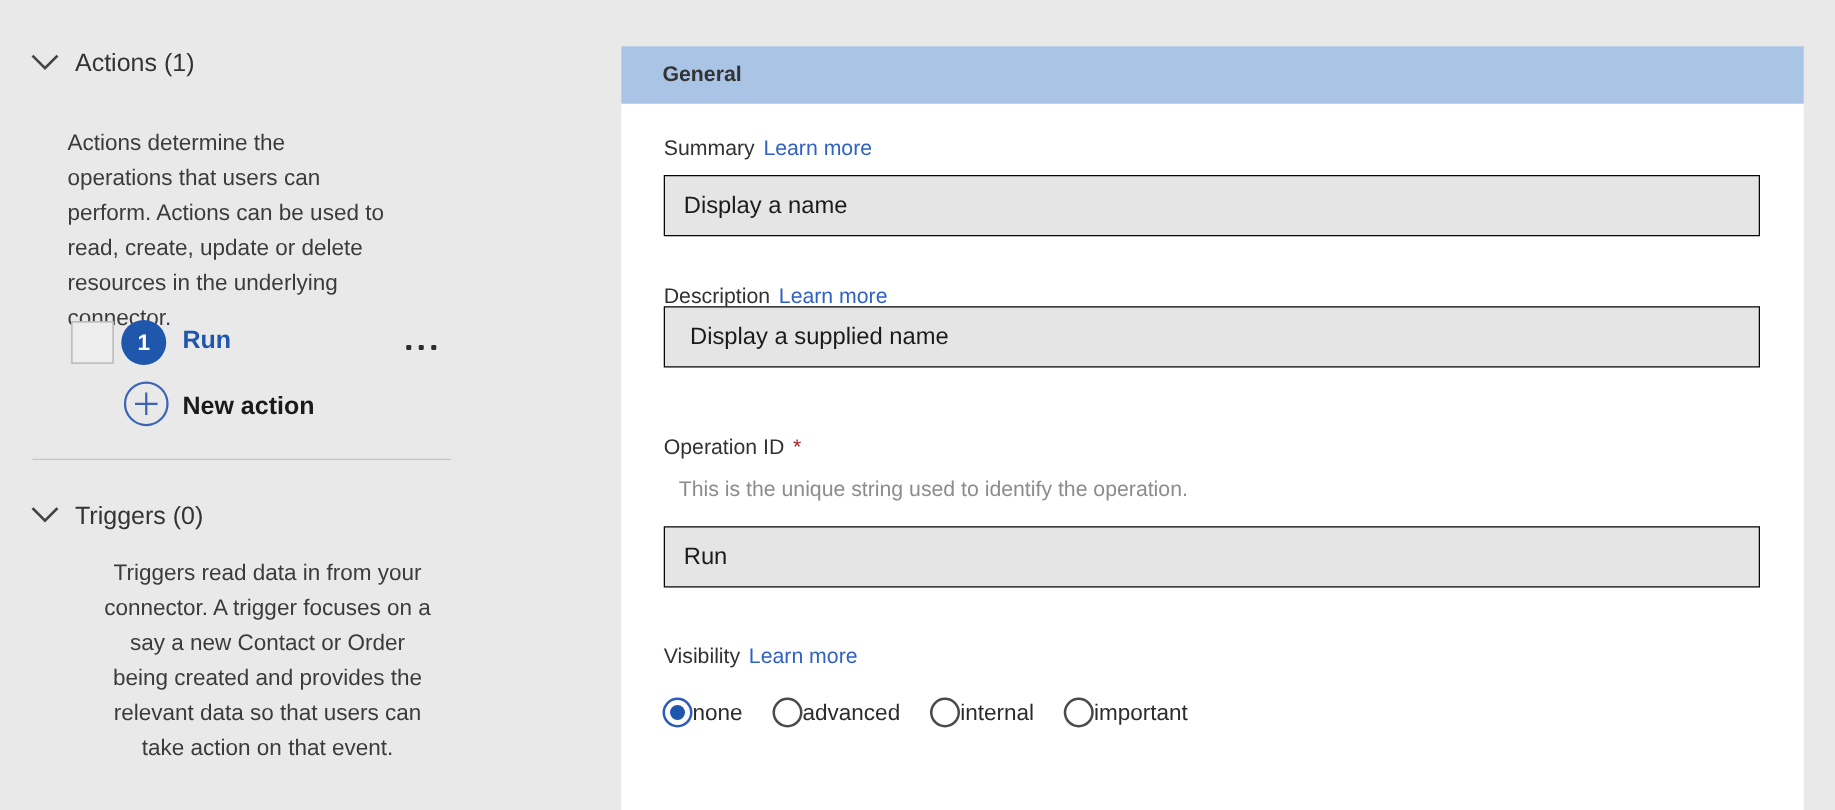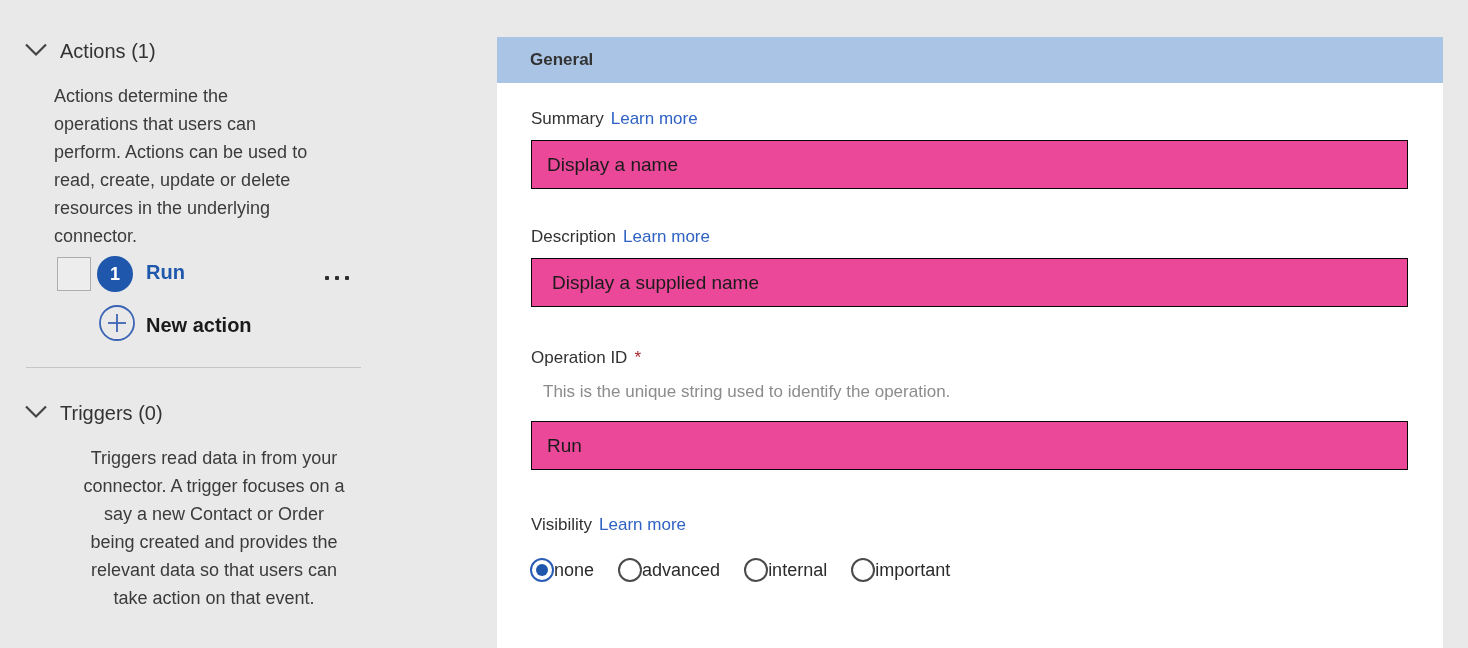--- a/index.html
+++ b/index.html
@@ -44,25 +44,25 @@
   
   .panel{position:absolute;left:497px;top:37px;width:946px;height:648px;background:var(--panel-bg);}
   .panel-header{height:46px;background:var(--header-bg);display:flex;align-items:center;padding-left:33px;
                 font-size:17px;font-weight:700;color:#333;}
   .field-label-row{position:absolute;left:34px;display:flex;align-items:flex-end;gap:7px;font-size:17px;color:#323232;}
   .learn-more{color:var(--link);cursor:pointer;text-decoration:none;}
   .req{color:var(--red);}
   .helper{position:absolute;left:46px;font-size:17px;color:var(--muted);}
   .text-input{
     position:absolute;left:34px;width:877px;height:49px;
-    border:1.5px solid #070707;background:#ec4899;outline:none;
+    border:1.5px solid #070707;background:#e5e5e5;outline:none;
     font-family:"Liberation Sans", sans-serif;font-size:19px;color:#1b1b1b;padding:0 15px;
   }
   .lbl-summary{top:72px;}      .in-summary{top:103px;}
-  .lbl-description{top:190px;} .in-description{top:221px;padding-left:20px;}
+  .lbl-description{top:190px;} .in-description{top:208px;padding-left:20px;}
   .lbl-opid{top:311px;}        .help-opid{top:345px;}       .in-opid{top:384px;}
   .lbl-visibility{top:478px;}
   .radio-row{position:absolute;left:33px;top:521px;display:flex;gap:24px;}
   .option{display:flex;align-items:center;cursor:pointer;}
   .radio{width:24px;height:24px;border:2px solid #4a4a4a;border-radius:50%;background:#fff;}
   .option.selected .radio{border-color:#2a5db8;}
   .option.selected .radio::after{content:'';display:block;width:12px;height:12px;margin:4px;border-radius:50%;background:var(--accent);}
   .option .opt-label{font-size:18px;color:#2b2b2b;}
 </style>
 </head>
@@ -73,21 +73,21 @@
   <div class="sidebar">
 
     <div class="section-header" style="left:24px;top:40px;">
       <span class="chev">
         <svg width="24" height="15" viewBox="0 0 24 15">
             <polyline points="2,2.5 12,12.5 22,2.5" fill="none" stroke="#444" stroke-width="2.2"></polyline>
           </svg>
       </span>
       <span class="title">Actions (1)</span>
     </div>
-    <div class="section-desc" style="top:82px;">
+    <div class="section-desc" style="top:100px;">
       <div>Actions determine the</div>
       <div>operations that users can</div>
       <div>perform. Actions can be used to</div>
       <div>read, create, update or delete</div>
       <div>resources in the underlying</div>
       <div>connector.</div>
     </div>
 
     <div class="run-row">
       <div class="checkbox"></div>

